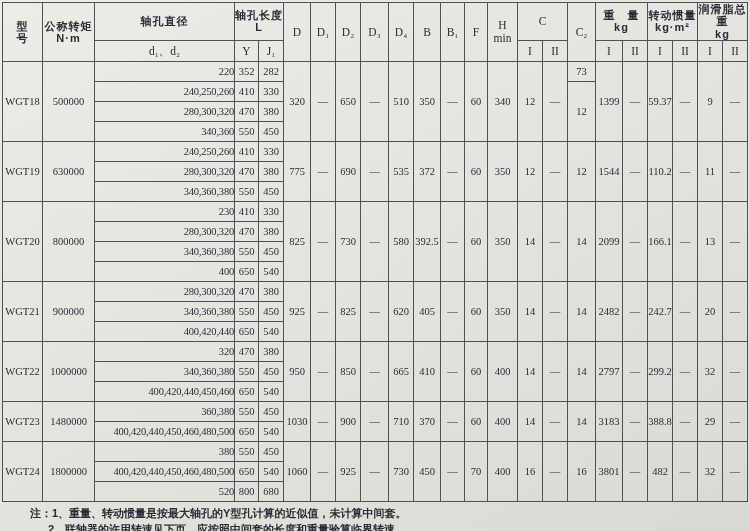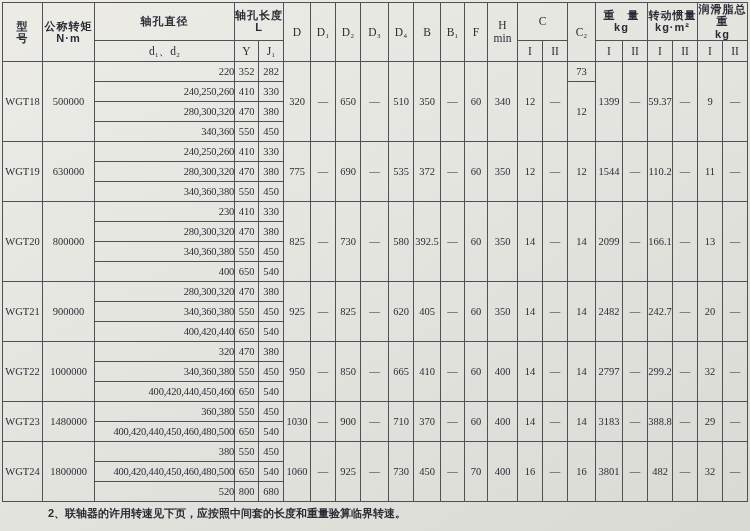--- a/index.html
+++ b/index.html
@@ -374,14 +374,15 @@
       </tr>
       <tr>
         <td class="bore">520</td>
         <td>800</td>
         <td>680</td>
       </tr>
     </tbody>
 </table>
 
 <div class="notes">
+  <div class="note-line-1">注：1、重量、转动惯量是按最大轴孔的Y型孔计算的近似值，未计算中间套。</div>
   <div class="note-line-2">2、联轴器的许用转速见下页，应按照中间套的长度和重量验算临界转速。</div>
 </div>
 
 </body></html>

